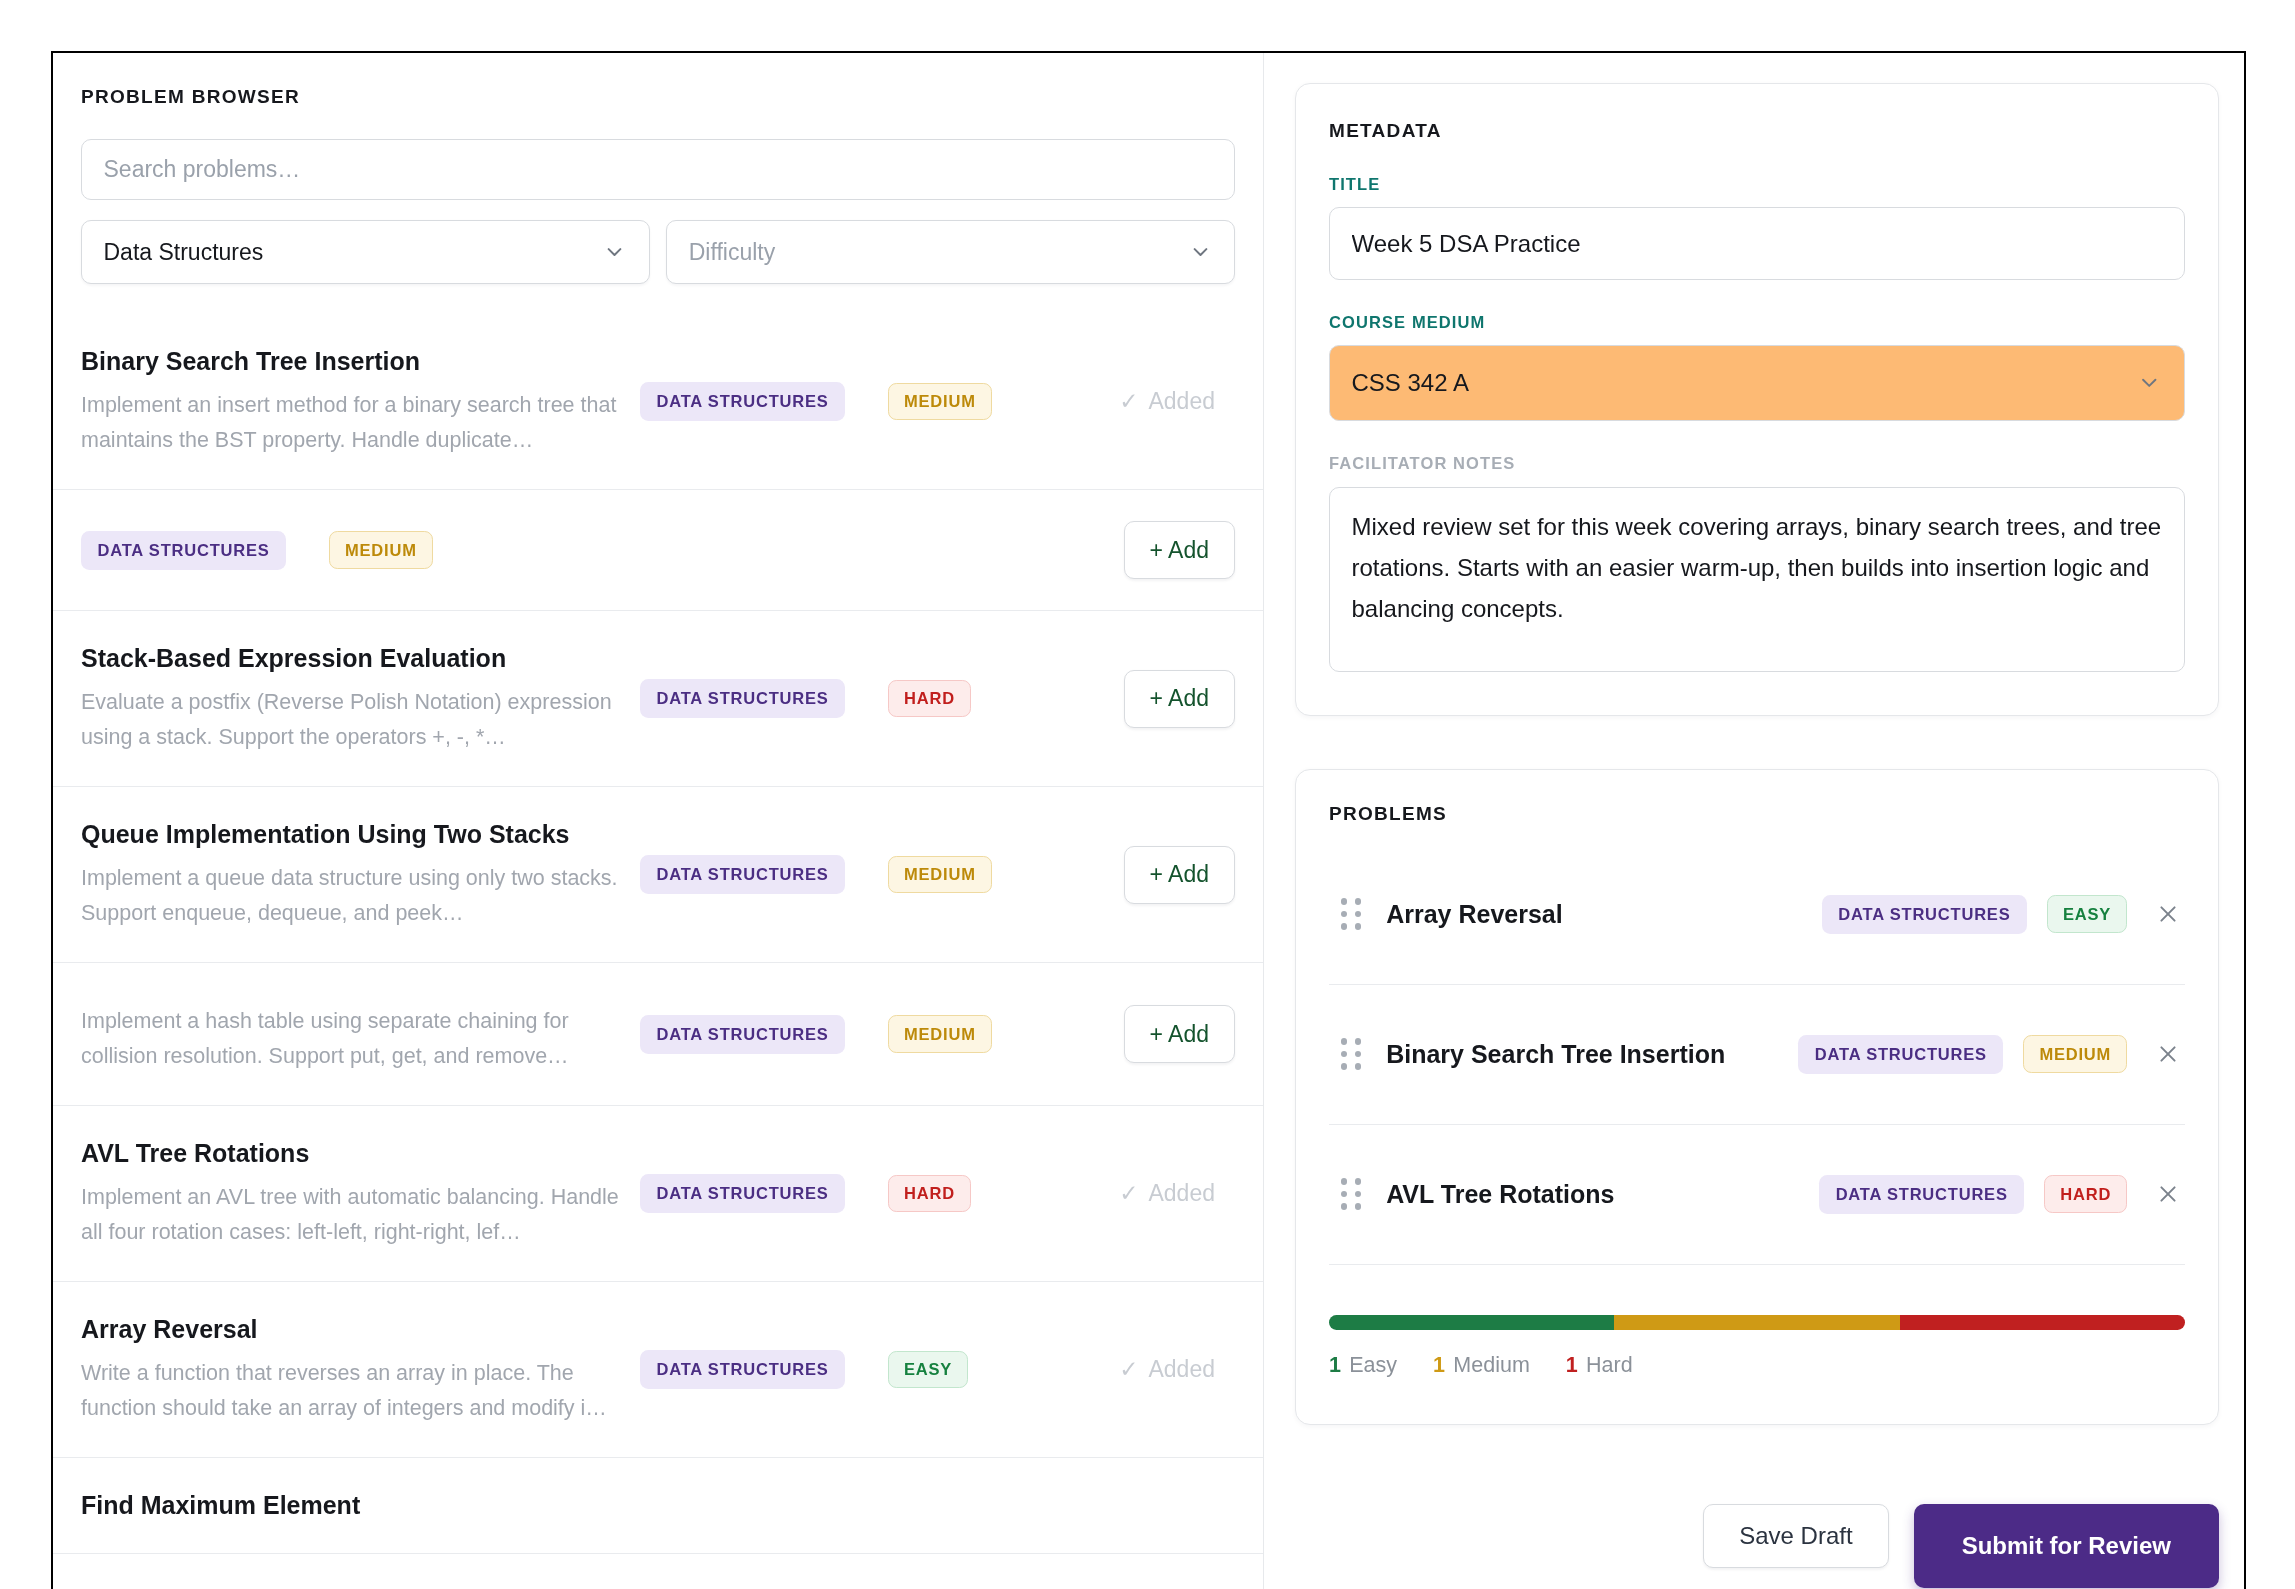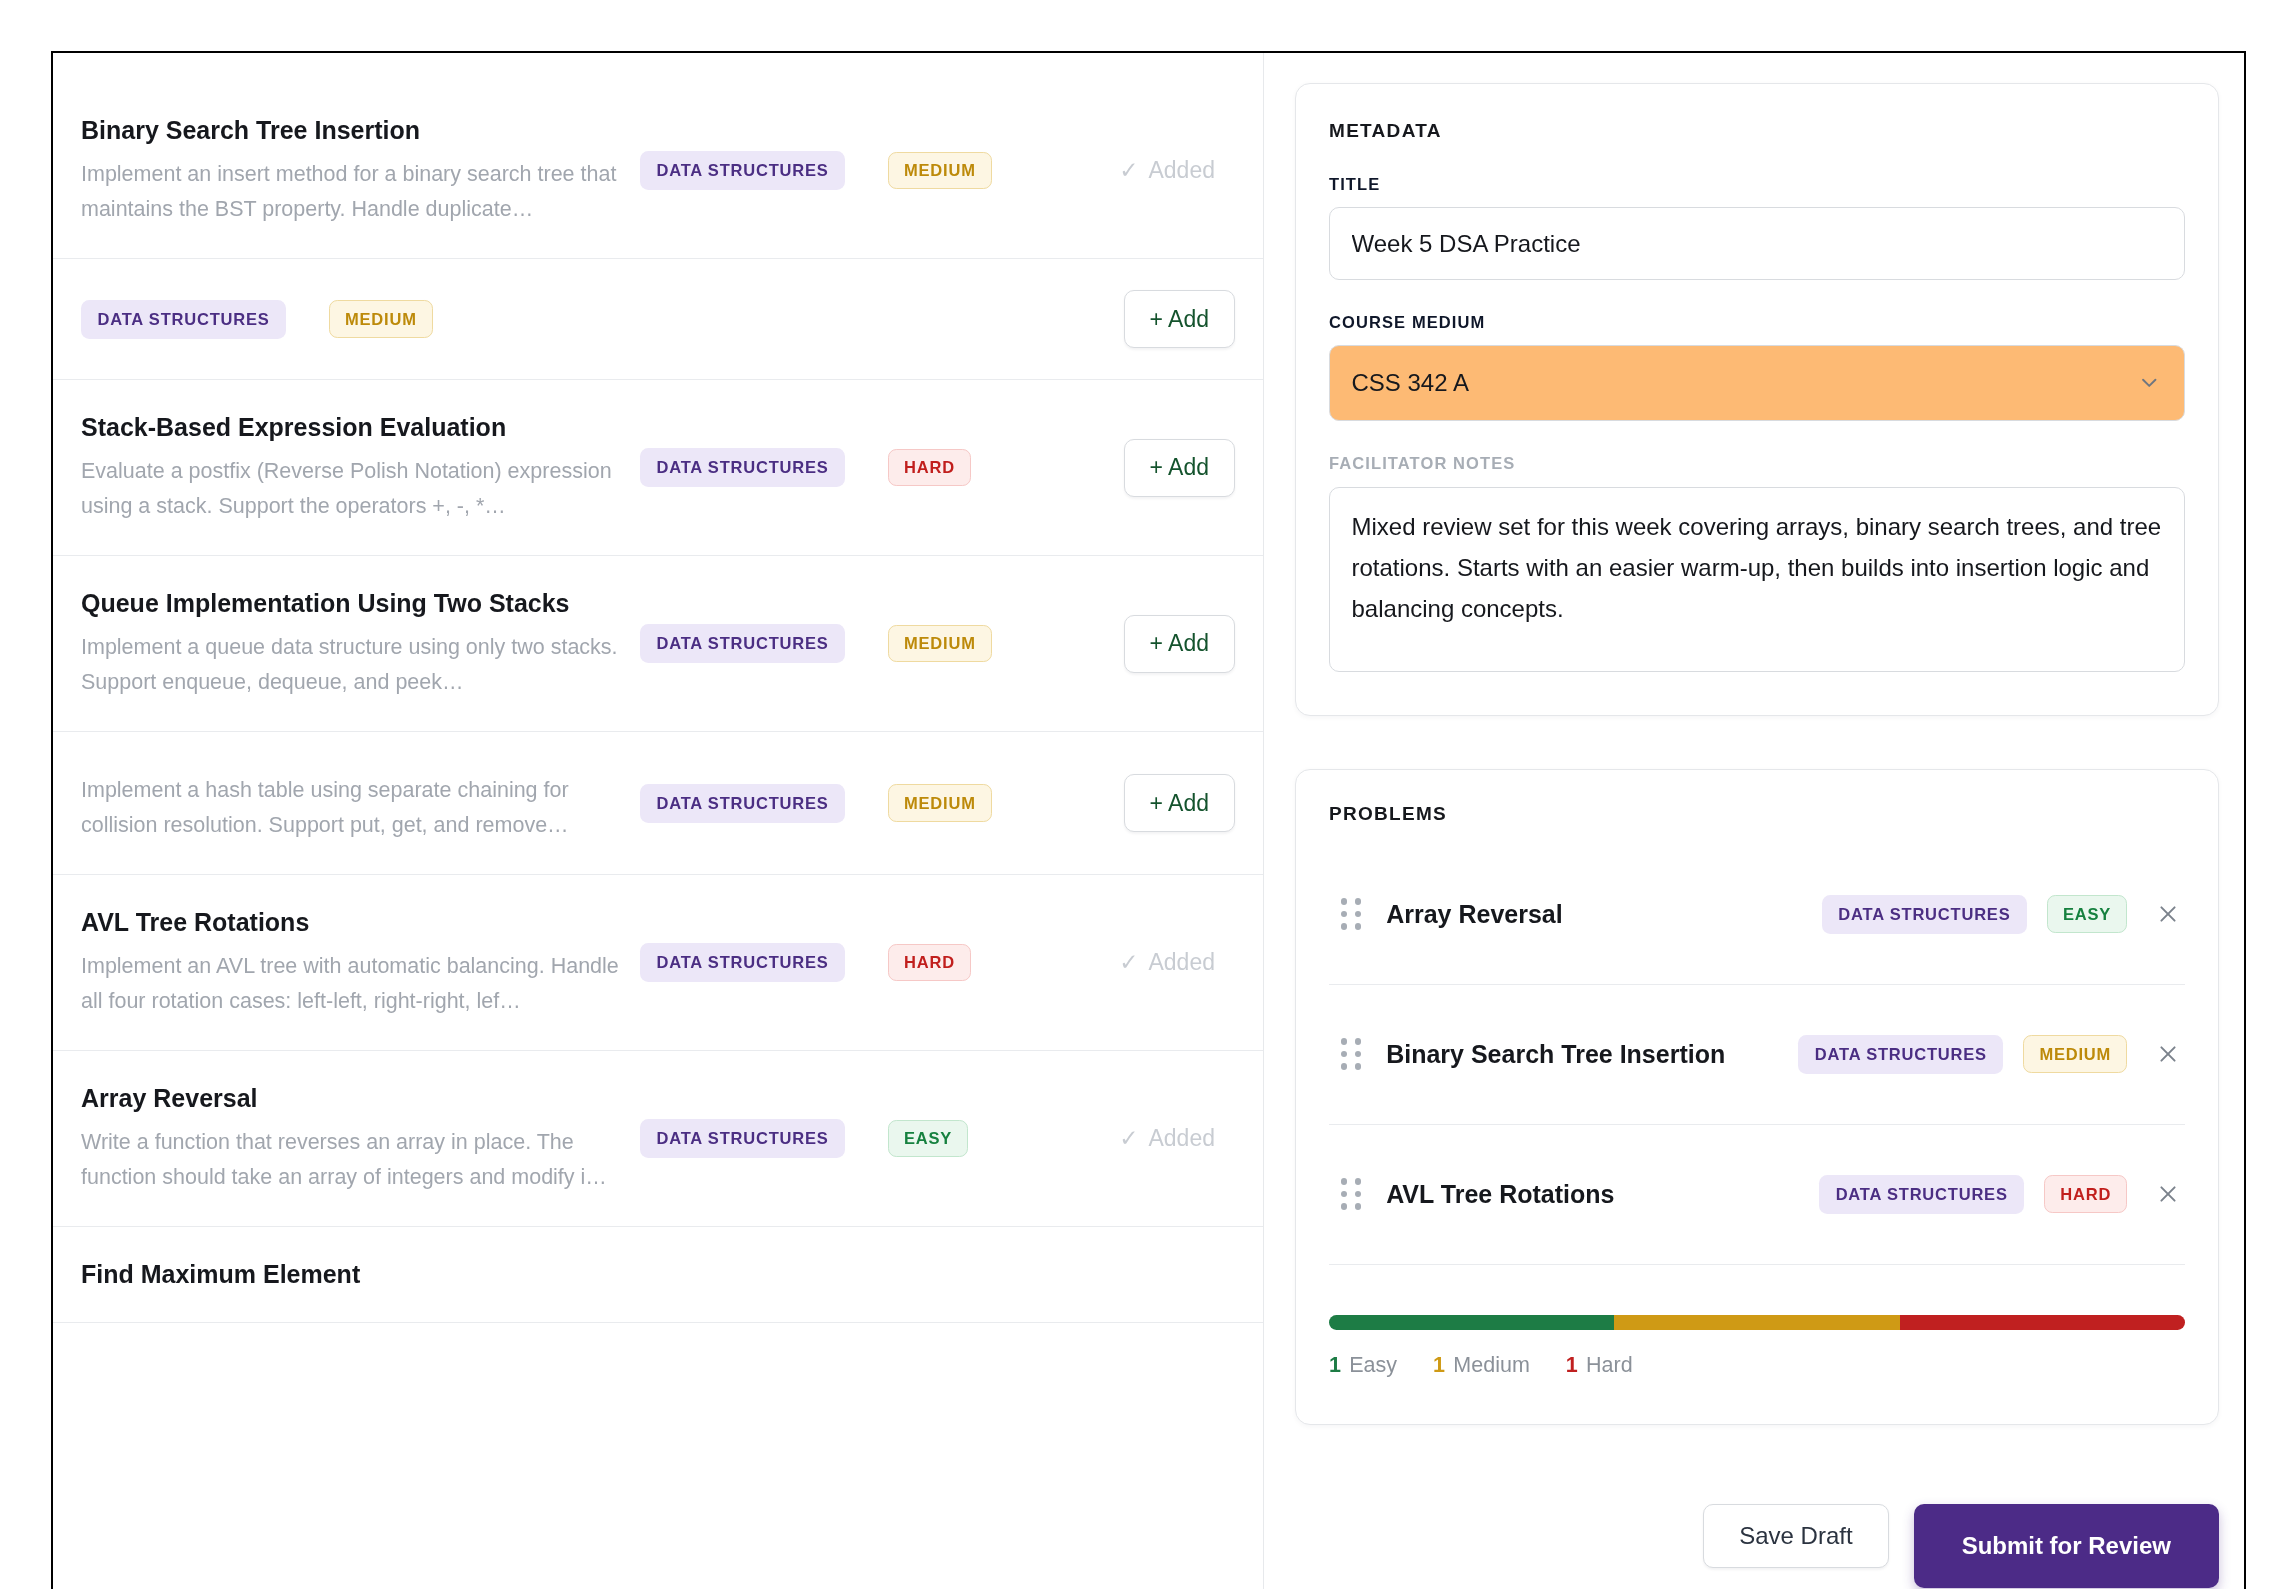--- a/index.html
+++ b/index.html
@@ -43,21 +43,21 @@
   .hard{background:#fdeceb;border:1.7px solid #f6c8c6;color:#c11f1d;}
 
   .added{font-size:23px;color:#c8ccd2;display:flex;align-items:center;gap:10px;margin-right:20px;}
   .add-btn{height:58px;padding:0 25px;border:1.7px solid #d8dbdf;border-radius:10px;background:#fff;
     font-size:23px;color:#14532d;box-shadow:0 1.7px 2.5px rgba(16,24,40,.05);}
 
   
   .side{flex:1;display:flex;flex-direction:column;padding:30px 25px 0 31px;overflow:hidden;}
   .card{border:1.7px solid #e5e7ea;border-radius:15px;background:#fff;box-shadow:0 1.7px 5px rgba(16,24,40,.04);}
   .meta-card{padding:36px 33px 40px;}
-  .field-label{font-size:16.5px;font-weight:bold;letter-spacing:1.1px;color:#0f172a;margin:33px 0 13.2px;}
+  .field-label{font-size:16.5px;font-weight:bold;letter-spacing:1.1px;color:#0f766e;margin:33px 0 13.2px;}
   .field-label.dim{color:#a7adb5;}
   .text-input{width:100%;height:73px;border:1.7px solid #d8dbdf;border-radius:10px;font-size:24px;
     padding:0 21.5px;color:#16181d;outline:none;background:#fff;}
   .select-lg{width:100%;height:76px;border:1.7px solid #d8dbdf;border-radius:10px;background:#fdba74;
     display:flex;align-items:center;justify-content:space-between;padding:0 21.5px;font-size:24px;color:#16181d;}
   .notes{width:100%;height:185px;border:1.7px solid #d8dbdf;border-radius:10px;padding:18px 21.5px;
     font-size:24px;line-height:41px;color:#16181d;resize:none;outline:none;background:#fff;}
 
   .problems-card{margin-top:53px;padding:33px 33px 46px;}
   .sel-list{margin-top:20px;}
@@ -80,20 +80,42 @@
     font-size:24px;color:#2b3340;box-shadow:0 1.7px 2.5px rgba(16,24,40,.05);}
   .submit-btn{height:84px;padding:0 48px;border:none;border-radius:10px;background:#4c2b87;color:#fff;
     font-size:24px;font-weight:600;box-shadow:0 5px 11.6px rgba(76,43,135,.30);}
 </style>
 </head>
 <body>
 
 <div class="frame">
 
   <section class="browser">
+    <div class="browser-head">
+      <div class="sec-label">PROBLEM BROWSER</div>
+      <input class="search-input" type="text" placeholder="Search problems…" style="">
+      <div class="filters">
+        <button class="select">
+          <span>Data Structures</span>
+          <span class="chev">
+            <svg width="25" height="25" viewBox="0 0 30 30" fill="none">
+                <path d="M8 11l7 7 7-7" stroke="#6f7680" stroke-width="2.4" stroke-linecap="round" stroke-linejoin="round"></path>
+              </svg>
+          </span>
+        </button>
+        <button class="select">
+          <span class="ph">Difficulty</span>
+          <span class="chev">
+            <svg width="25" height="25" viewBox="0 0 30 30" fill="none">
+                <path d="M8 11l7 7 7-7" stroke="#6f7680" stroke-width="2.4" stroke-linecap="round" stroke-linejoin="round"></path>
+              </svg>
+          </span>
+        </button>
+      </div>
+    </div>
 
     <div class="plist">
 
         <div class="plist-row">
           <div class="prob-text">
             <div class="prob-title">Binary Search Tree Insertion</div>
             <div class="prob-desc">Implement an insert method for a binary search tree that maintains the BST property. Handle duplicate…</div>
           </div>
           <div class="cat-col">
             <span class="badge badge-cat">DATA STRUCTURES</span>

